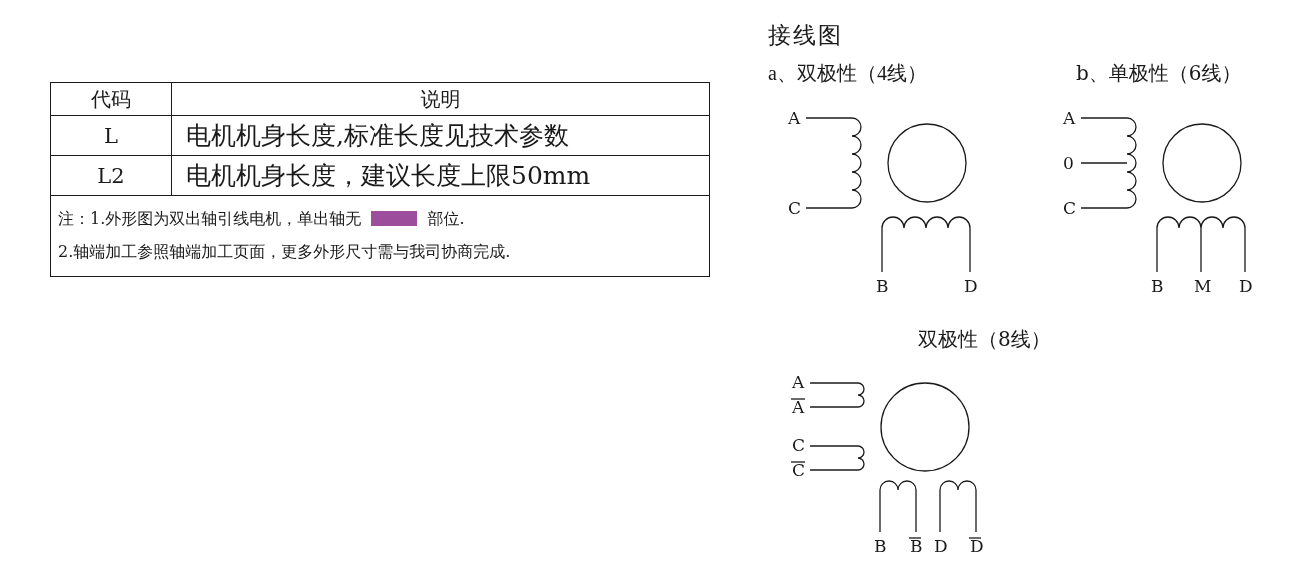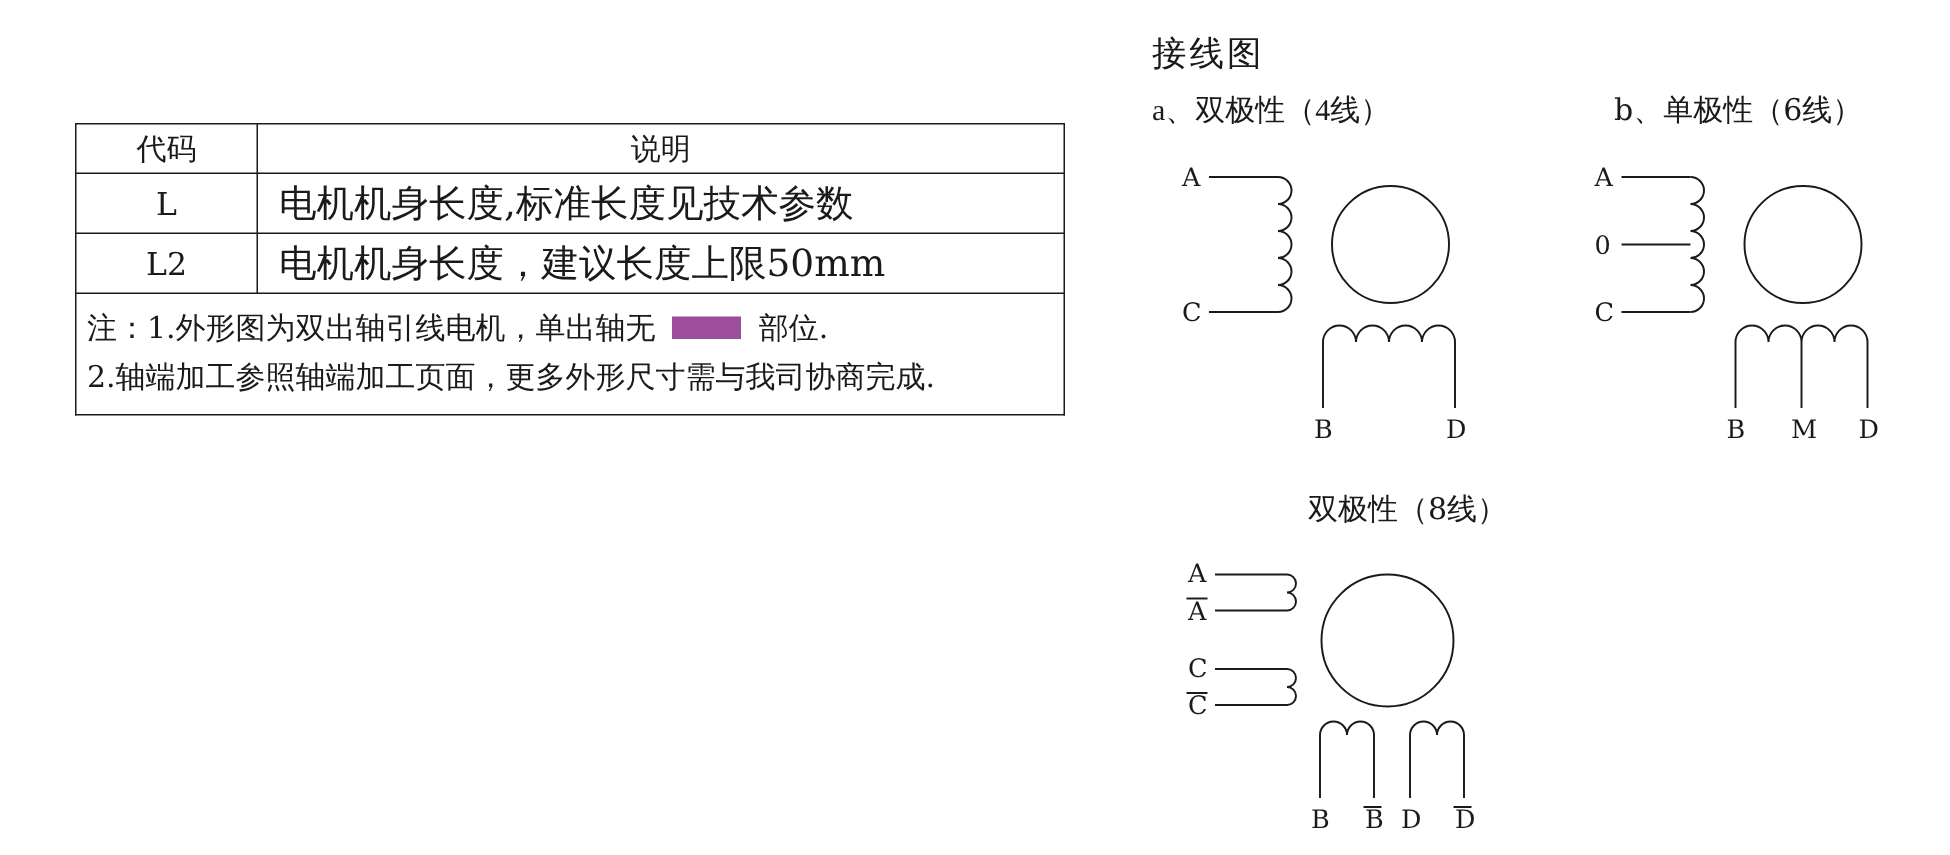--- a/index.html
+++ b/index.html
@@ -8,29 +8,29 @@
     font-family:"DejaVu Serif","Liberation Serif",serif;color:#1a1a1a;
   }
   
   .spec-table-wrap{position:absolute;left:50px;top:82px;}
   table.spec{border-collapse:collapse;width:660px;table-layout:fixed;border-radius:30px;}
   table.spec th, table.spec td{border:1px solid #1a1a1a;}
   table.spec th{font-weight:normal;font-size:20px;height:30px;text-align:center;}
   th.col-code{width:118px;}
   td.code-cell{text-align:center;font-size:21px;height:37px;}
   td.desc-cell{font-size:25px;padding:0 6px 0 14px;}
-  td.notes-cell{font-size:20px;line-height:33px;padding:6px 6px 8px 7px;}
+  td.notes-cell{font-size:16px;line-height:33px;padding:6px 6px 8px 7px;}
   .note-line2{}
   .swatch{display:inline-block;width:46px;height:15px;vertical-align:middle;margin:0 5px 3px 5px;}
   
   .wiring-title{position:absolute;left:768px;top:20px;font-size:23px;letter-spacing:2px;}
   .sec-label{position:absolute;font-size:20px;white-space:nowrap;}
   .sec-label.a{left:768px;top:60px;font-family:Liberation Serif, serif;}
   .sec-label.b{left:1076px;top:60px;}
-  .sec-label.c{left:872px;top:326px;}
+  .sec-label.c{left:918px;top:326px;}
   svg.diag{position:absolute;overflow:visible;}
   svg.diag path, svg.diag circle, svg.diag line{fill:none;stroke:#1a1a1a;stroke-width:1.3;}
   svg.diag text{fill:#1a1a1a;stroke:none;font-size:17px;font-family:"DejaVu Serif","Liberation Serif",serif;}
   #diag-a{left:780px;top:100px;}
   #diag-b{left:1055px;top:100px;}
   #diag-c{left:780px;top:360px;}
 </style>
 </head>
 <body>
 

